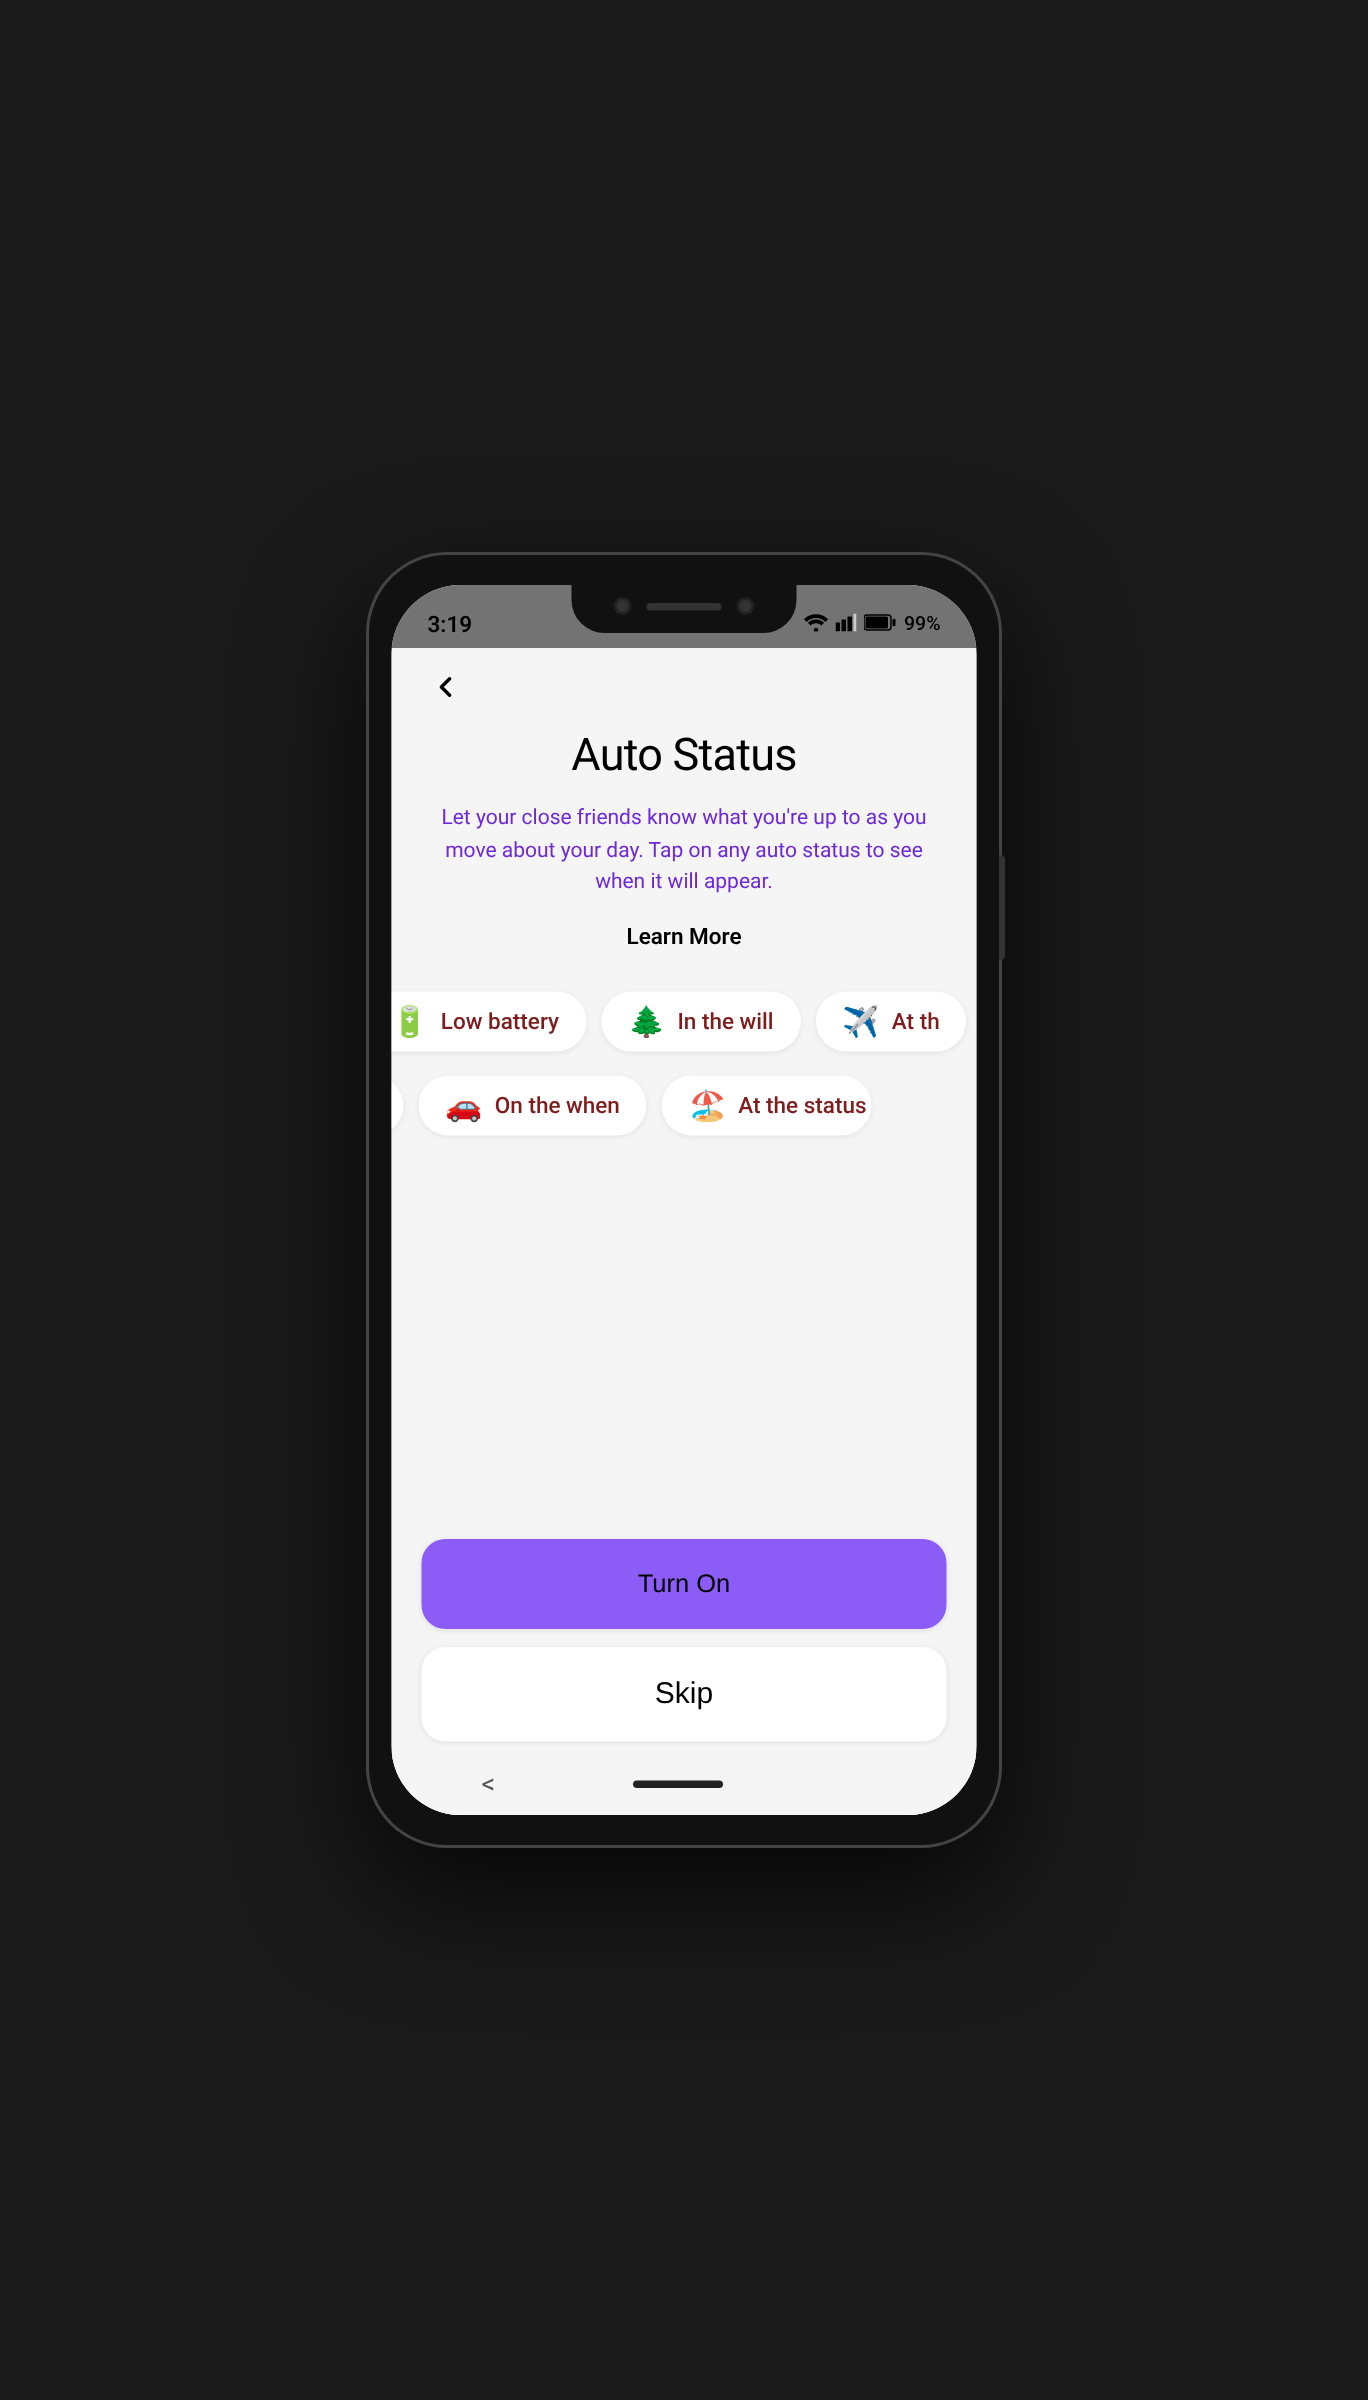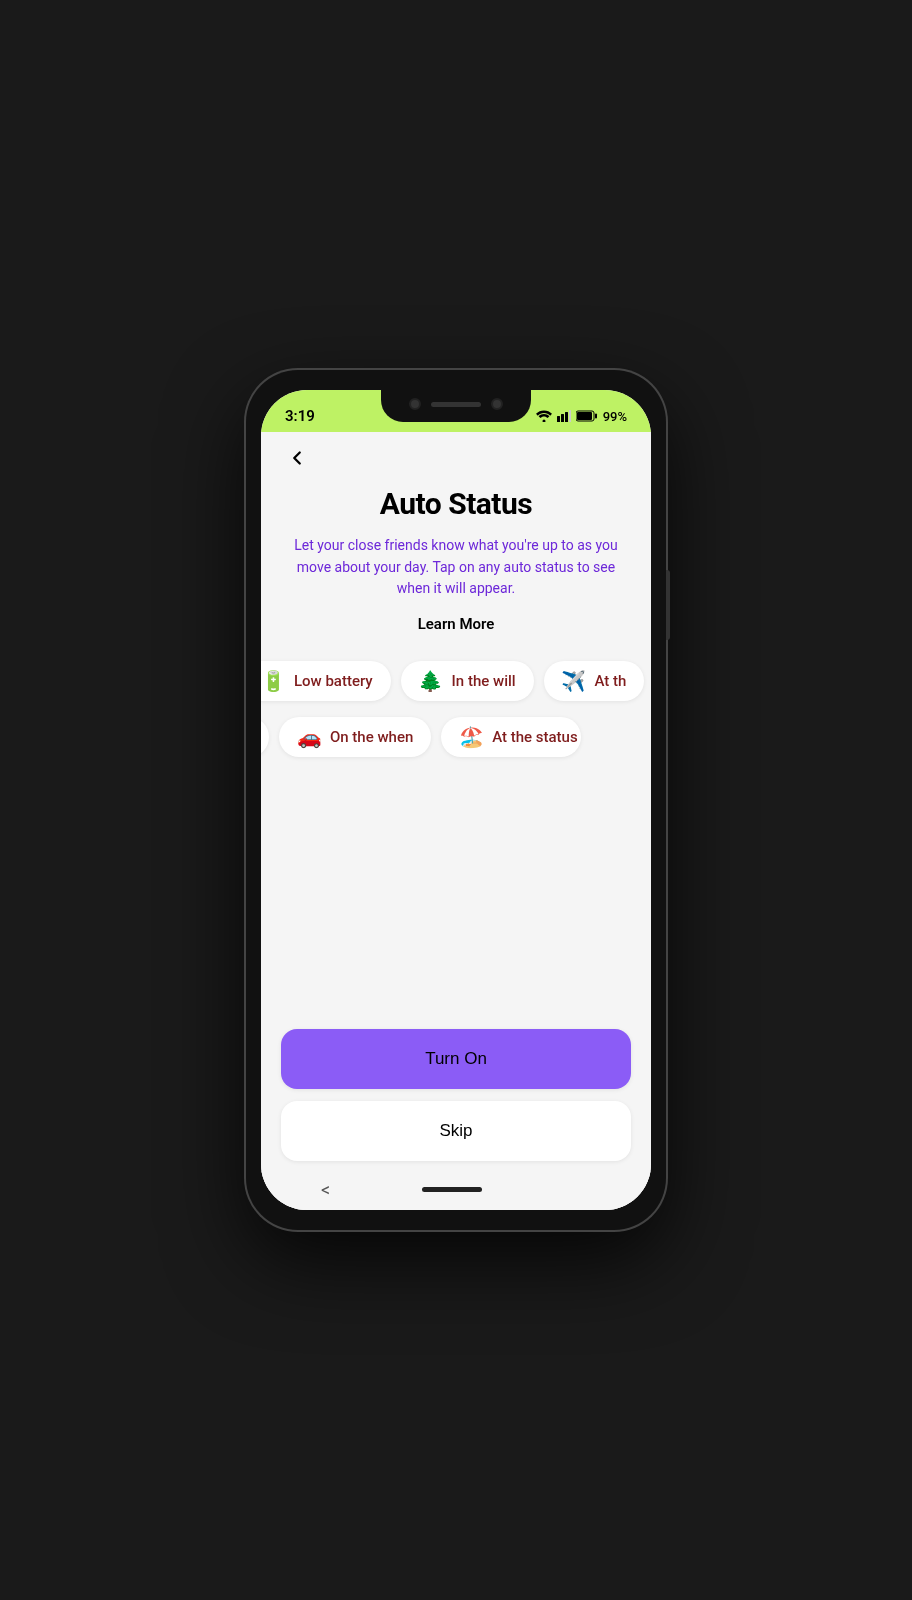--- a/index.html
+++ b/index.html
@@ -82,34 +82,34 @@
       border: 2px solid #222;
     }
 
     
     .status-bar {
       display: flex;
       justify-content: space-between;
       align-items: center;
       padding: 10px 24px 0 24px;
       height: 42px;
-      background: #bef264;
+      background: #737373;
       position: relative;
       z-index: 5;
     }
 
     .status-time {
       font-size: 15px;
       font-weight: 600;
       color: #000;
     }
 
     .status-icons {
       display: flex;
-      align-items: center;
+      align-items: flex-start;
       gap: 5px;
     }
 
     .status-icons svg {
       fill: #000;
     }
 
     .battery-text {
       font-size: 13px;
       font-weight: 500;
@@ -140,21 +140,21 @@
       height: 22px;
     }
 
     .title-section {
       text-align: center;
       padding: 10px 30px 0 30px;
     }
 
     .page-title {
       font-size: 30px;
-      font-weight: 700;
+      font-weight: 400;
       color: #000;
       letter-spacing: -0.5px;
       margin-bottom: 14px;
     }
 
     .page-subtitle {
       font-size: 14px;
       color: #6d28d9;
       line-height: 1.55;
       margin-bottom: 14px;
@@ -226,21 +226,21 @@
       cursor: pointer;
       box-shadow: 0 1px 4px rgba(0,0,0,0.08);
       width: 100%;
     }
 
     .btn-skip {
       background: #fff;
       border: none;
       border-radius: 16px;
       padding: 20px;
-      font-size: 17px;
+      font-size: 20px;
       font-weight: 500;
       color: #000;
       cursor: pointer;
       box-shadow: 0 1px 4px rgba(0,0,0,0.08);
       width: 100%;
     }
 
     
     .nav-bar {
       display: flex;

